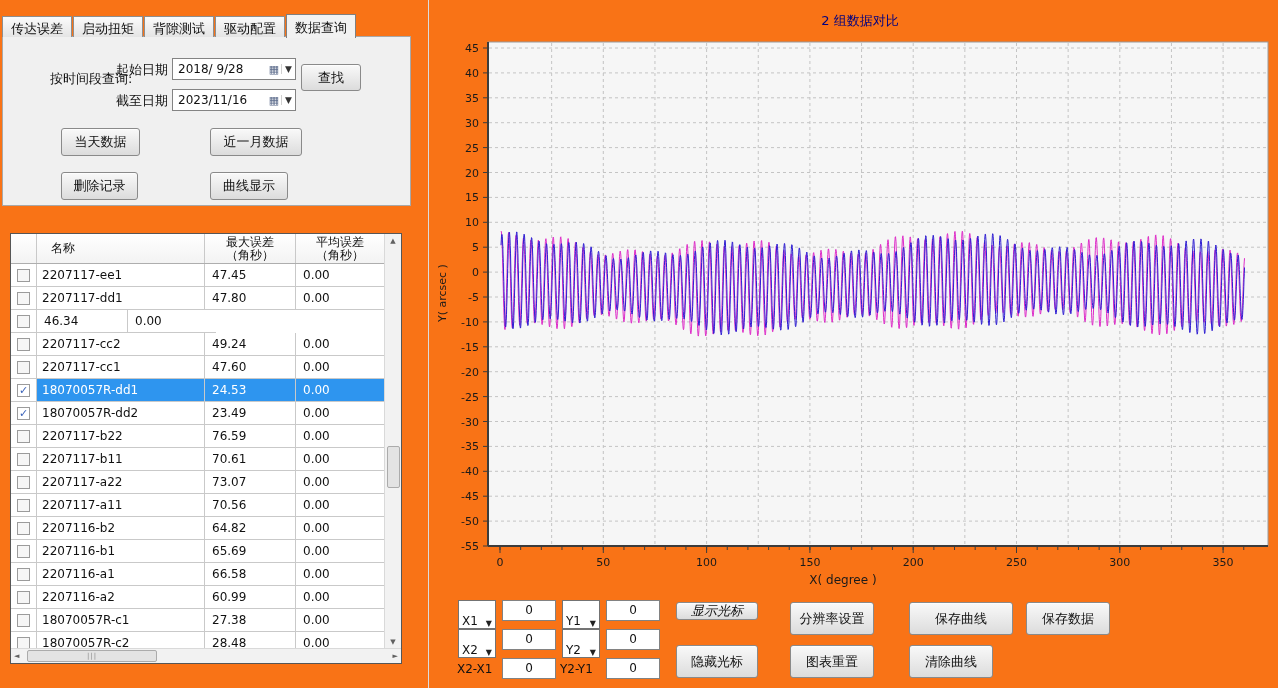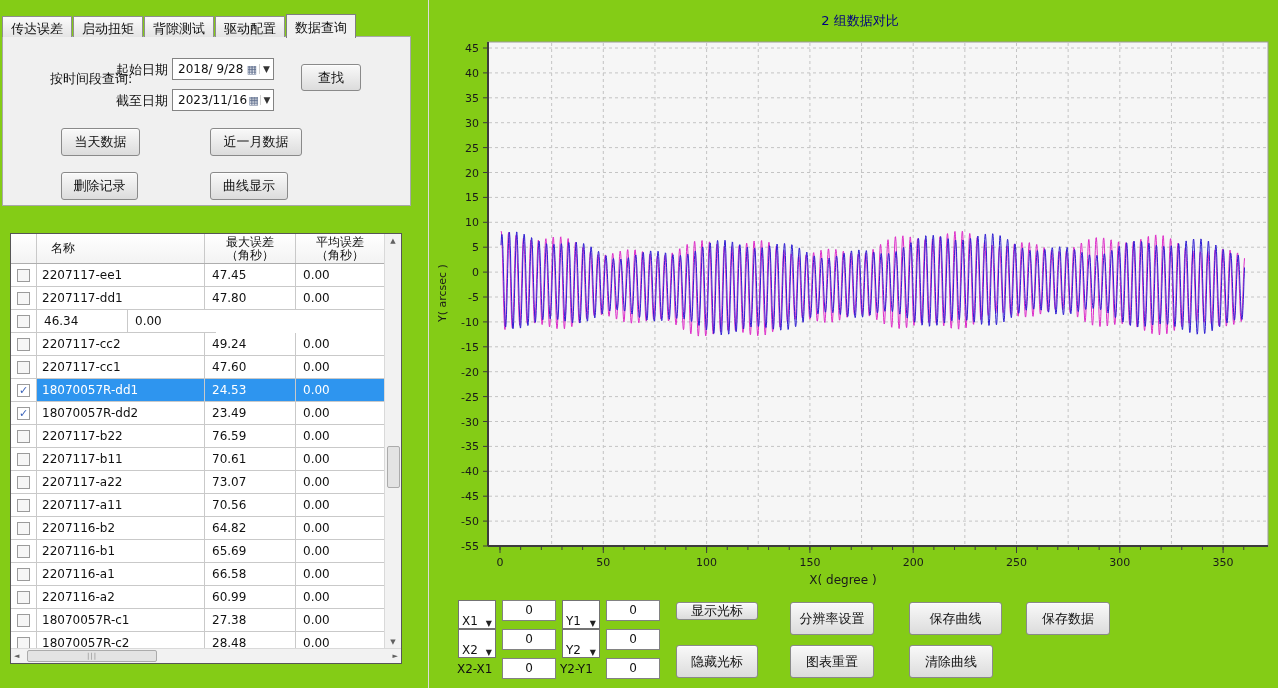--- a/index.html
+++ b/index.html
@@ -1,28 +1,28 @@
 <!DOCTYPE html>
 <html><head>
 <meta charset="utf-8">
 <style>
   html,body{margin:0;padding:0;background:#d8d8d8;}
-  .window{position:relative;width:1278px;height:688px;background:#84cc16;
+  .window{position:relative;width:1278px;height:688px;background:#f97316;
     font-family:"DejaVu Sans","Liberation Sans",sans-serif;font-size:12px;color:#111;overflow:hidden;}
 
   
   .tabstrip{position:absolute;left:2px;top:13px;height:24px;display:flex;align-items:flex-end;z-index:5;}
   .tab{height:21px;box-sizing:border-box;padding:3px 8px 0 8px;margin-right:1px;border:1px solid #8e8e8e;border-bottom:none;
     background:linear-gradient(#fbfbfb,#e4e4e4);font-size:13px;cursor:default;white-space:nowrap;}
   .tab.active{height:24px;background:#f2f2f2;border-color:#7f7f7f;position:relative;top:1px;padding-top:4px;}
   .tabpanel{position:absolute;left:2px;top:36px;width:409px;height:170px;border:1px solid #a8a8a8;background:#f0f0f0;box-sizing:border-box;}
 
   
   .lbl{position:absolute;font-size:13px;white-space:nowrap;}
-  .datebox{position:absolute;width:102px;height:22px;background:#fff;border:1px solid #838383;box-sizing:border-box;
+  .datebox{position:absolute;width:124px;height:22px;background:#fff;border:1px solid #838383;box-sizing:border-box;
     display:flex;align-items:center;}
   .datebox .dval{flex:1;padding-left:5px;font-size:12px;}
   .datebox .cal{width:14px;text-align:center;color:#5a6a8a;font-size:11px;}
   .datebox .arr{width:13px;text-align:center;color:#333;font-size:9px;border-left:1px solid #d0d0d0;}
   .btn{position:absolute;box-sizing:border-box;border:1px solid #8a8a8a;border-radius:3px;
     background:linear-gradient(#f9f9f9,#dcdcdc);display:flex;align-items:center;justify-content:center;
     font-size:13px;cursor:default;box-shadow:0 1px 0 rgba(255,255,255,.7) inset;}
 
   
   .tablebox{position:absolute;left:10px;top:233px;width:392px;height:431px;border:1px solid #565656;background:#fff;
@@ -418,20 +418,20 @@
     <span>Y2</span>
       <span class="ca">▼</span>
   </div>
   <div class="vbox" style="left:606px;top:629px;">0</div>
 
   <div class="small-lbl" style="left:457px;top:662px;">X2-X1</div>
   <div class="vbox" style="left:502px;top:658px;">0</div>
   <div class="small-lbl" style="left:560px;top:662px;">Y2-Y1</div>
   <div class="vbox" style="left:606px;top:658px;">0</div>
 
-  <div class="btn" style="left:676px;top:602px;width:82px;height:18px;">显示光标</div>
+  <div class="btn" style="left:676px;top:602px;width:82px;height:18px;font-style:italic;">显示光标</div>
   <div class="btn" style="left:676px;top:645px;width:82px;height:33px;">隐藏光标</div>
   <div class="btn" style="left:790px;top:602px;width:84px;height:33px;">分辨率设置</div>
   <div class="btn" style="left:790px;top:645px;width:84px;height:33px;">图表重置</div>
-  <div class="btn" style="left:909px;top:602px;width:93px;height:33px;">保存曲线</div>
+  <div class="btn" style="left:909px;top:602px;width:104px;height:33px;">保存曲线</div>
   <div class="btn" style="left:909px;top:645px;width:84px;height:33px;">清除曲线</div>
   <div class="btn" style="left:1026px;top:602px;width:84px;height:33px;">保存数据</div>
 </div>
 
 </body></html>

